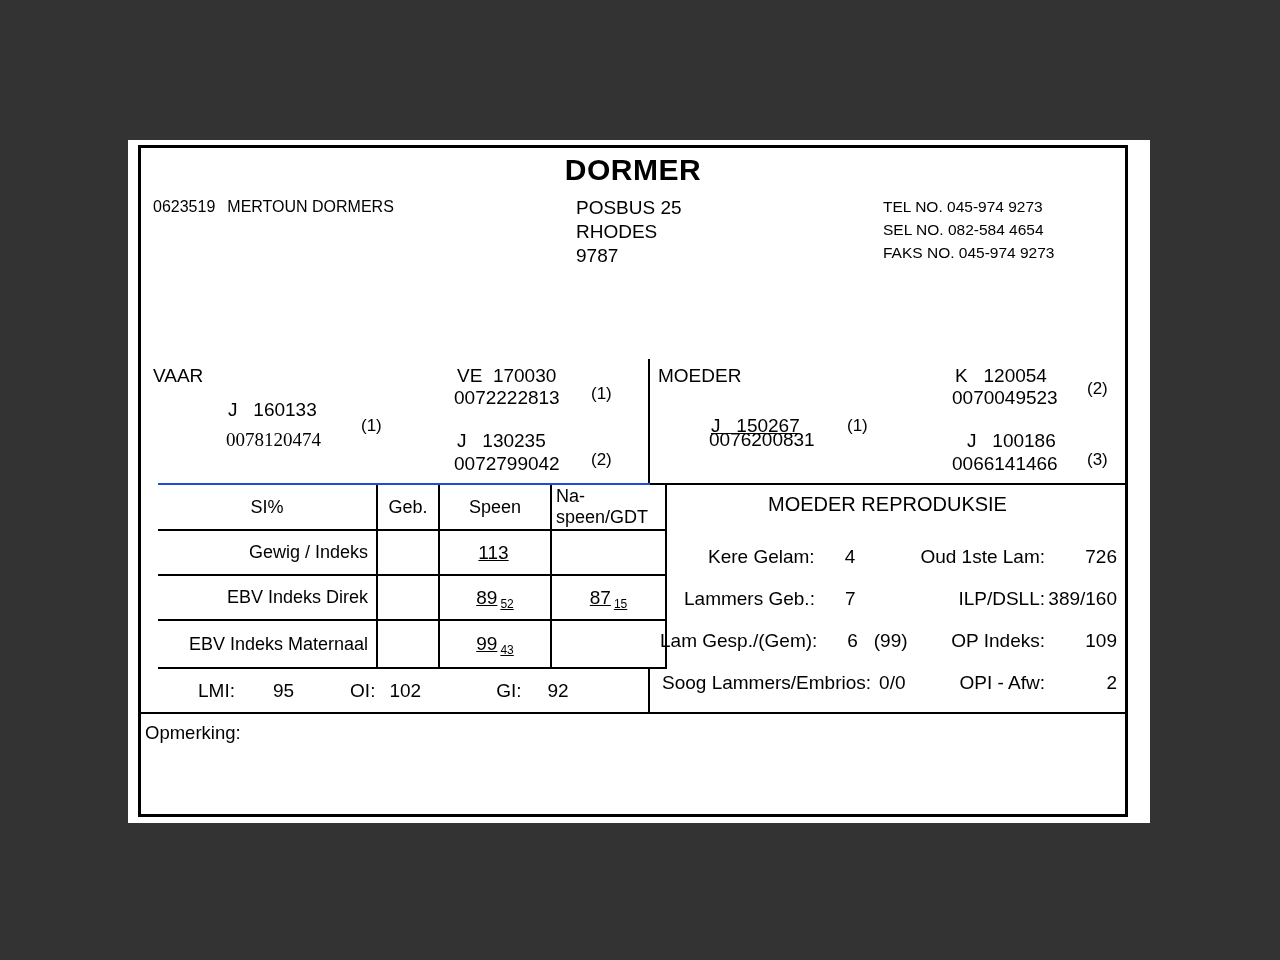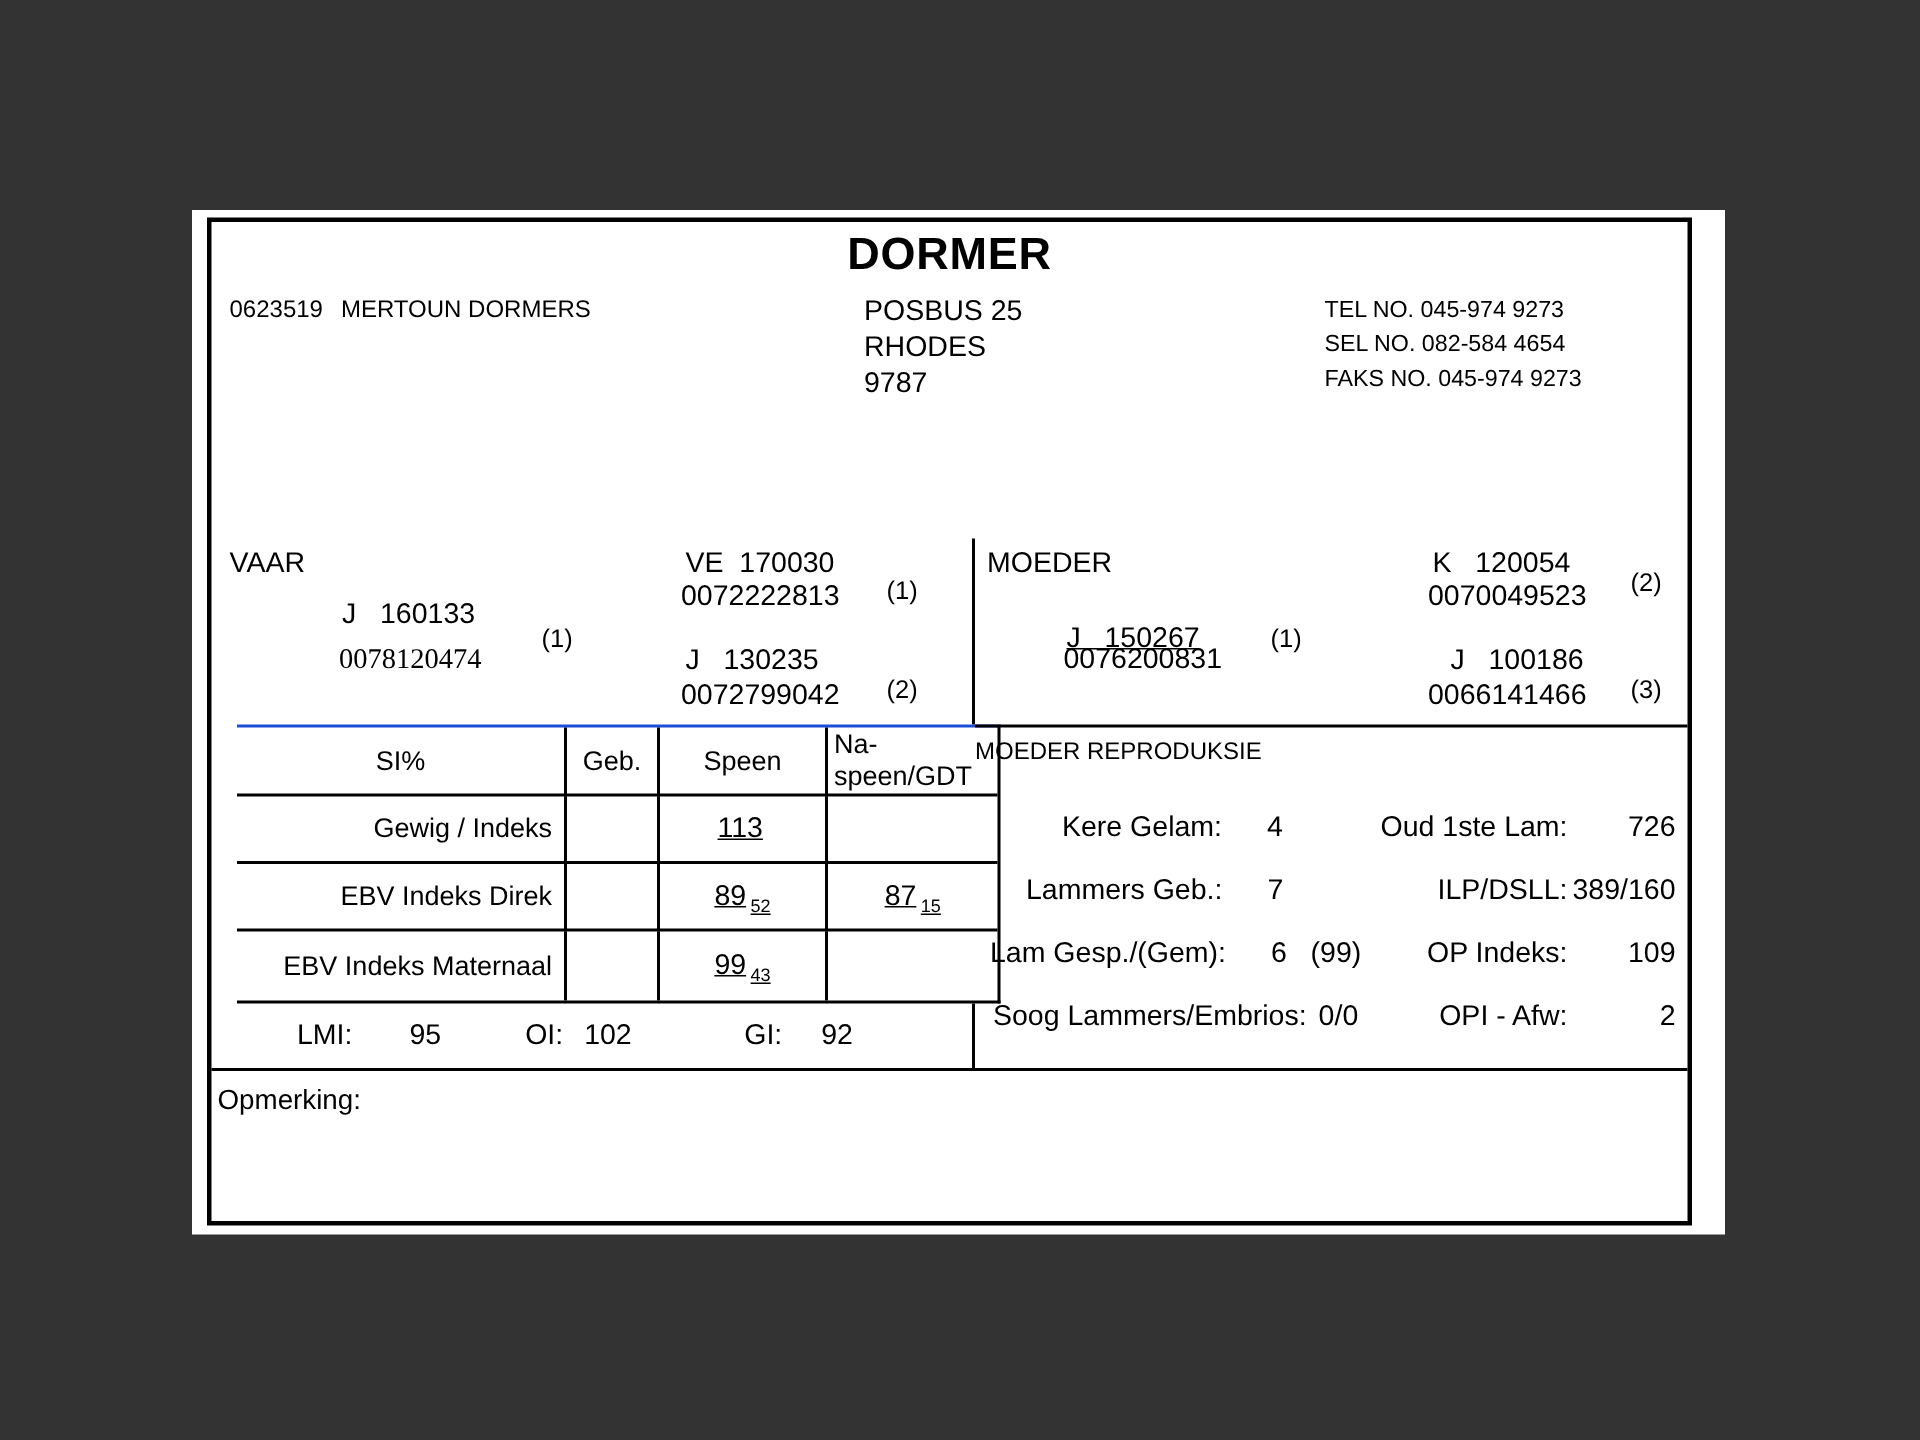--- a/index.html
+++ b/index.html
@@ -77,21 +77,21 @@
   .lmi-l1 { margin-left: 57px; } .lmi-v1 { margin-left: 38px; }
   .lmi-l2 { margin-left: 56px; } .lmi-v2 { margin-left: 14px; }
   .lmi-l3 { margin-left: 75px; } .lmi-v3 { margin-left: 26px; }
 
   
   .repro {
     position: absolute; top: 335px; left: 509px; width: 475px; height: 231px;
     border-top: 2px solid #000; border-bottom: 2px solid #000;
     font-size: 19px;
   }
-  .repro-title { text-align: left; margin-top: 8px; font-size: 16px; }
+  .repro-title { text-align: center; margin-top: 8px; font-size: 20px; }
   .repro-rows { margin-top: 20px; }
   .repro-row { height: 42px; display: flex; justify-content: space-between;
                align-items: center; padding: 0 8px 0 10px; white-space: pre; }
   .repro-left { display: flex; gap: 30px; }
   .repro-row.r0 .repro-left { margin-left: 48px; }
   .repro-row.r1 .repro-left { margin-left: 24px; }
   .repro-row.r3 .repro-left { gap: 8px; margin-left: 2px; }
   .repro-right { display: flex; }
   .repro-rval { min-width: 72px; text-align: right; }
 

